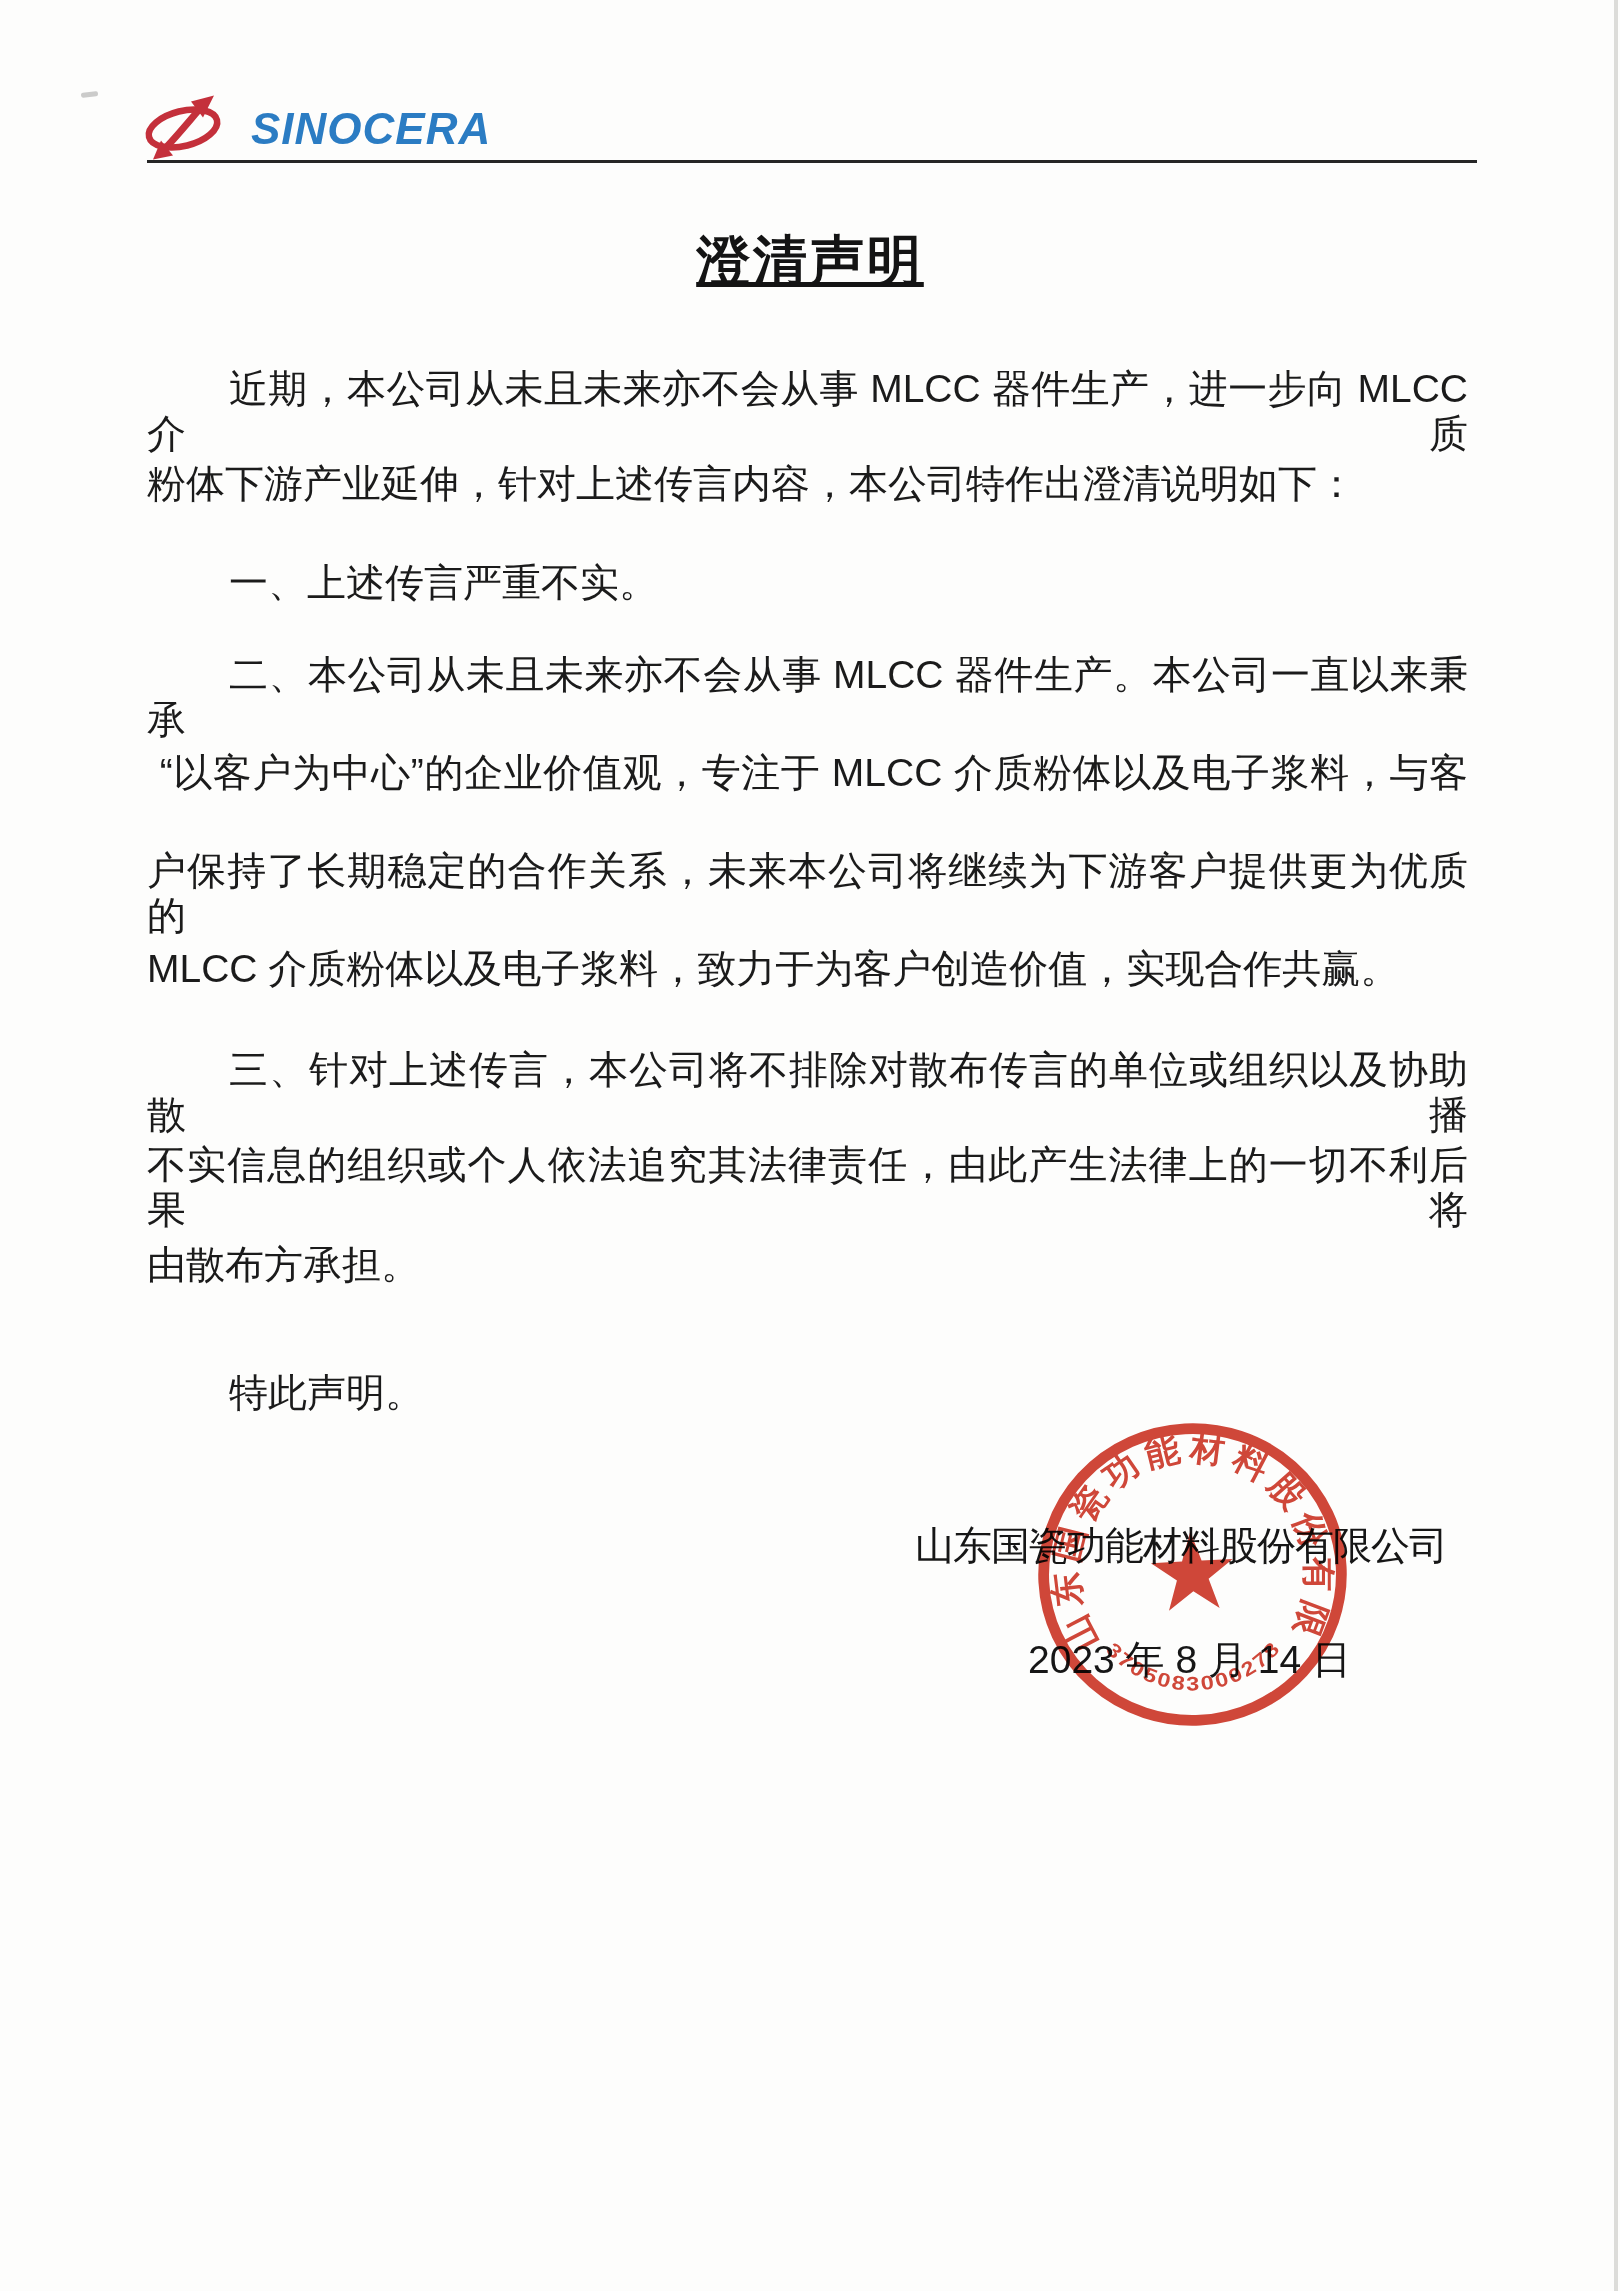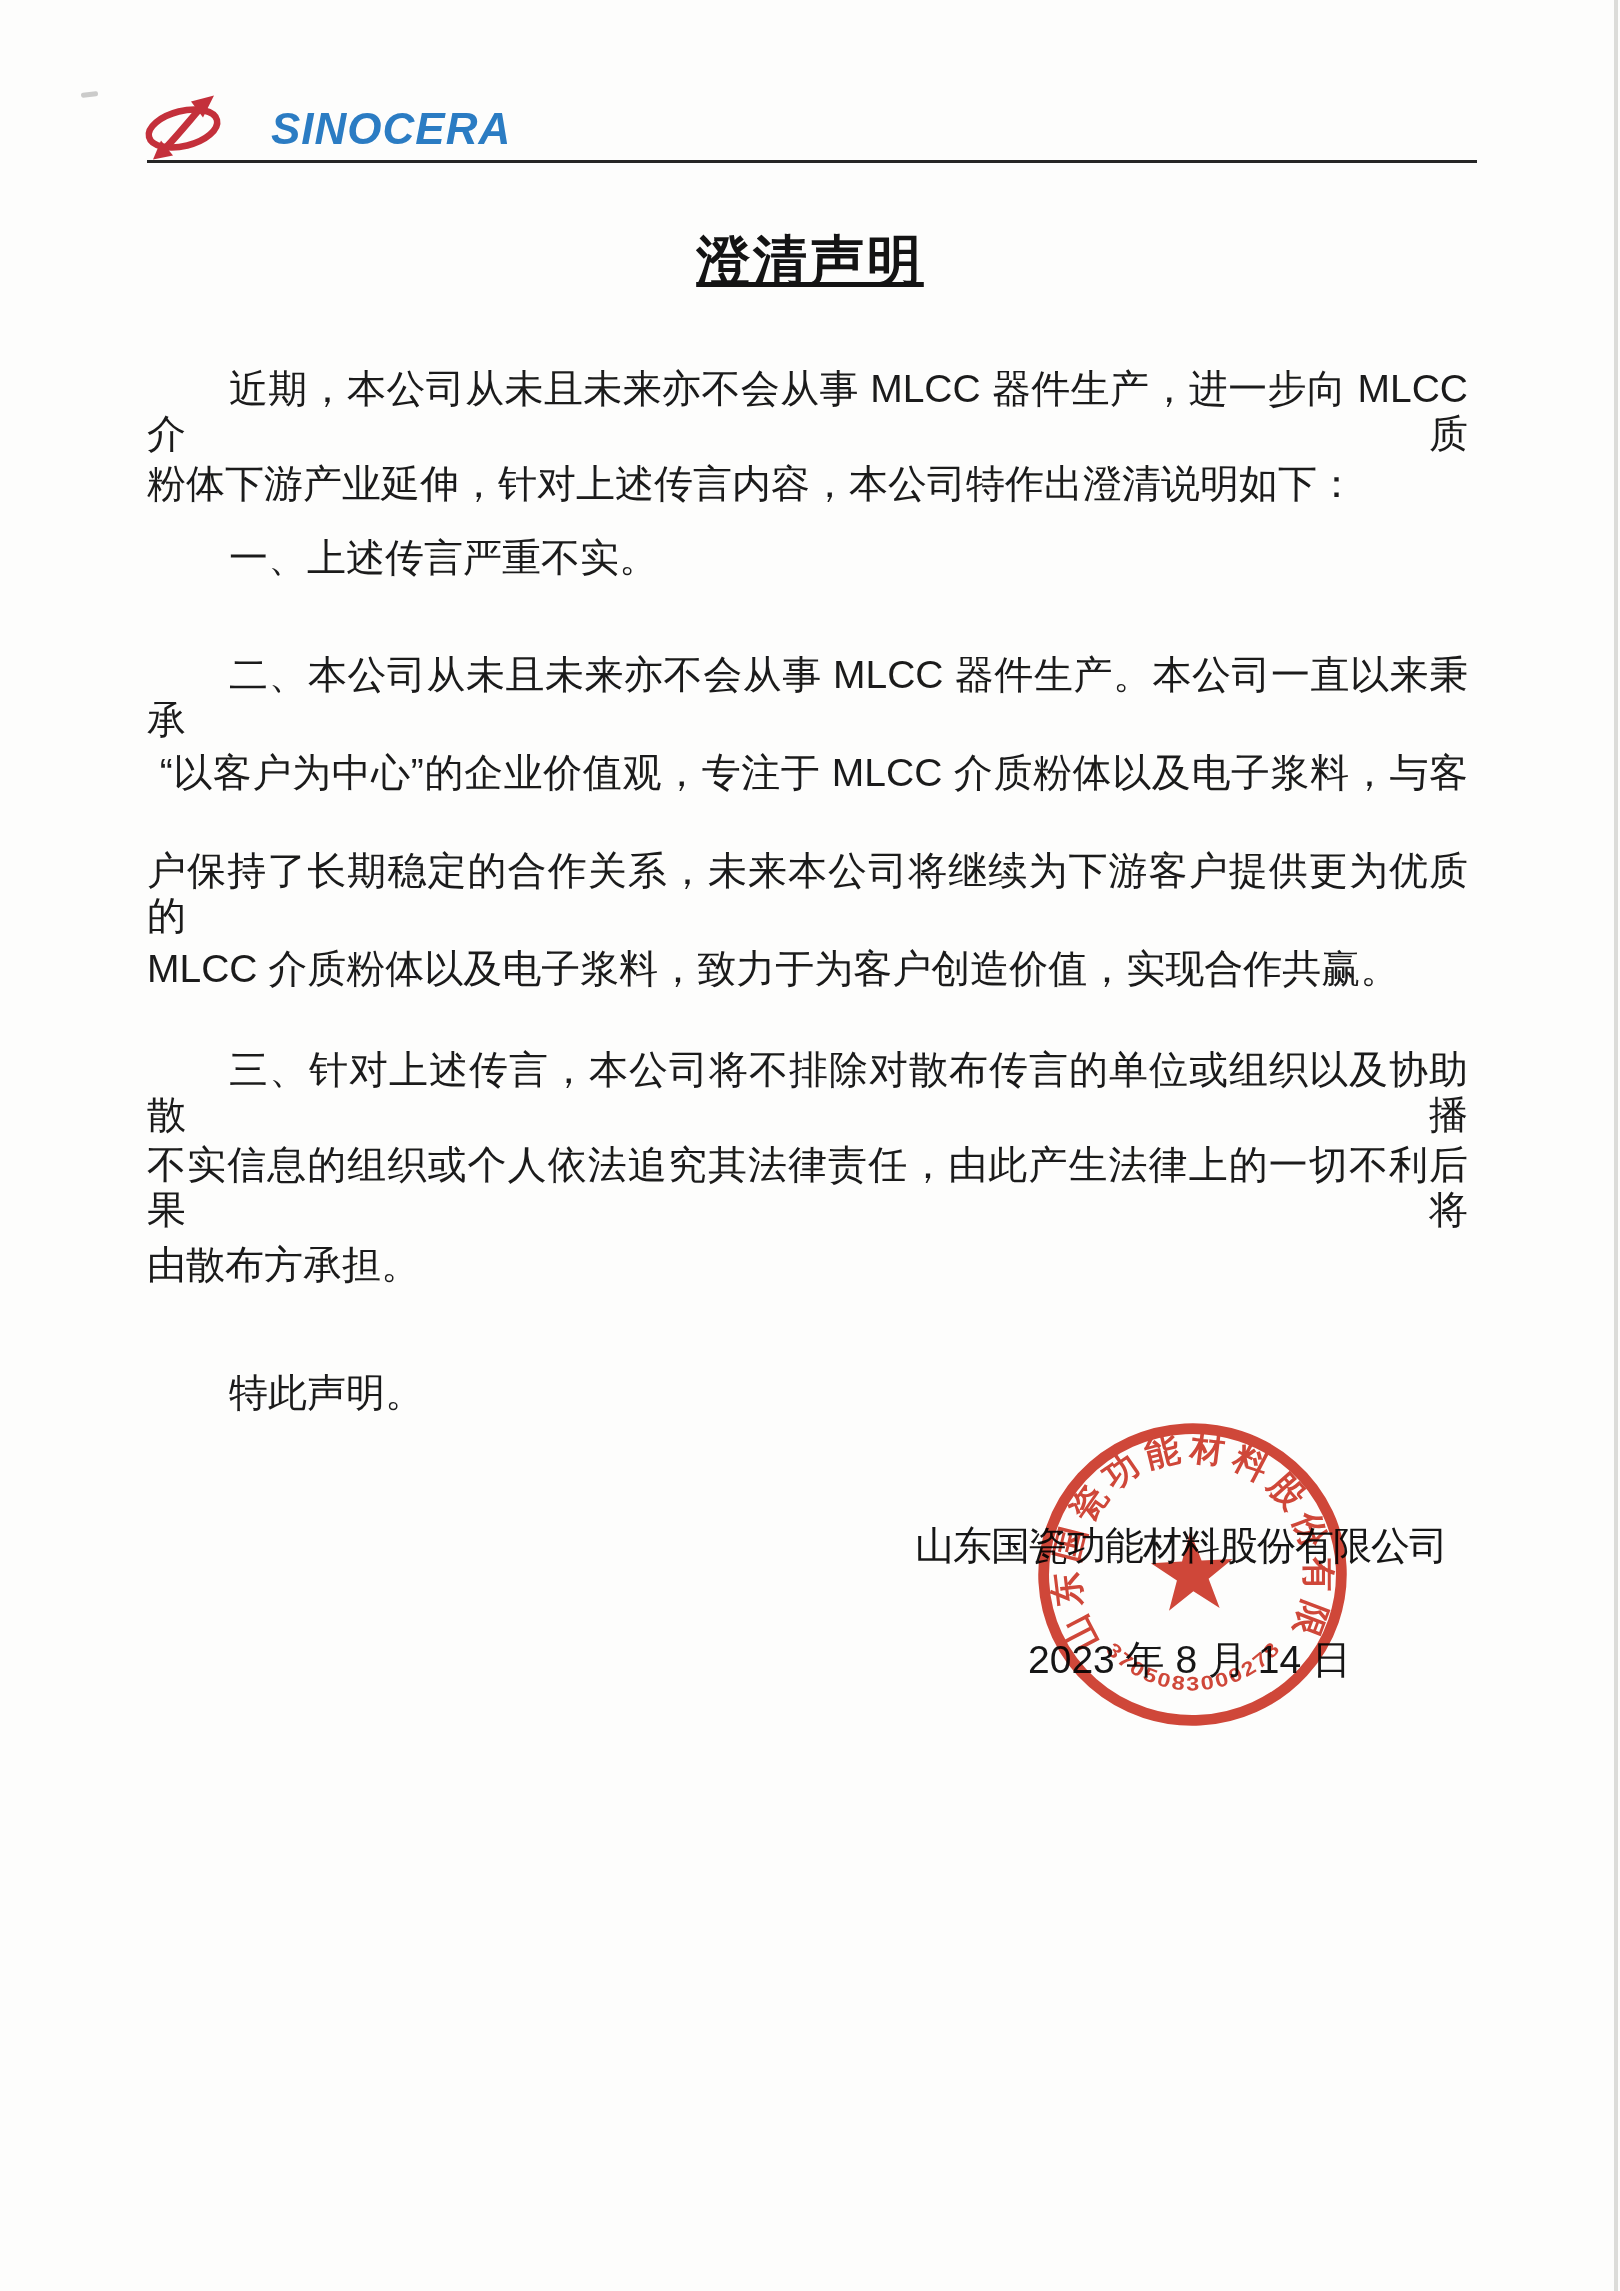--- a/index.html
+++ b/index.html
@@ -18,21 +18,21 @@
   }
   .scan-edge{
     position:absolute;right:2px;top:0;width:3.9px;height:100%;
     background:#d3d3d0;opacity:.8;
   }
   
   .logo-icon{position:absolute;left:143px;top:94px;width:84px;height:67px;}
   .logo-text{
     position:absolute;left:251px;top:104px;
     font-size:44px;font-weight:bold;font-style:italic;
-    color:#2b7cc3;letter-spacing:1px;white-space:nowrap;margin-left:20px;
+    color:#2b7cc3;letter-spacing:1px;white-space:nowrap;
   }
   .rule{
     position:absolute;left:147px;top:160px;width:1330px;height:2.9px;
     background:#262626;
   }
   
   .doc-title{
     position:absolute;left:0;top:225px;width:1620px;
     text-align:center;font-size:54px;font-weight:bold;color:#141414;
     letter-spacing:2.9px;
@@ -76,21 +76,21 @@
     <polygon points="48,7 71,1 60,23" fill="#c4303b"></polygon>
     <polygon points="10,65 30,61 18,46" fill="#c4303b"></polygon>
   </svg>
   <div class="logo-text">SINOCERA</div>
   <div class="rule"></div>
 
   <div class="doc-title">澄清声明</div>
 
   <div class="line ind just" style="top:366px">近期，本公司从未且未来亦不会从事 MLCC 器件生产，进一步向 MLCC 介质</div>
   <div class="line" style="top:461px">粉体下游产业延伸，针对上述传言内容，本公司特作出澄清说明如下：</div>
-  <div class="line ind" style="top:535px">一、上述传言严重不实。</div>
+  <div class="line ind" style="top:560px">一、上述传言严重不实。</div>
   <div class="line ind just" style="top:652px">二、本公司从未且未来亦不会从事 MLCC 器件生产。本公司一直以来秉承</div>
   <div class="line qind just" style="top:750px">“以客户为中心”的企业价值观，专注于 MLCC 介质粉体以及电子浆料，与客</div>
   <div class="line just" style="top:848px">户保持了长期稳定的合作关系，未来本公司将继续为下游客户提供更为优质的</div>
   <div class="line ind just" style="top:1047px">三、针对上述传言，本公司将不排除对散布传言的单位或组织以及协助散播</div>
   <div class="line" style="top:946px">MLCC 介质粉体以及电子浆料，致力于为客户创造价值，实现合作共赢。</div>
   <div class="line" style="top:1242px">由散布方承担。</div>
   <div class="line just" style="top:1142px">不实信息的组织或个人依法追究其法律责任，由此产生法律上的一切不利后果将</div>
   <div class="line ind" style="top:1370px">特此声明。</div>
 
   <div class="sig-company">山东国瓷功能材料股份有限公司</div>

